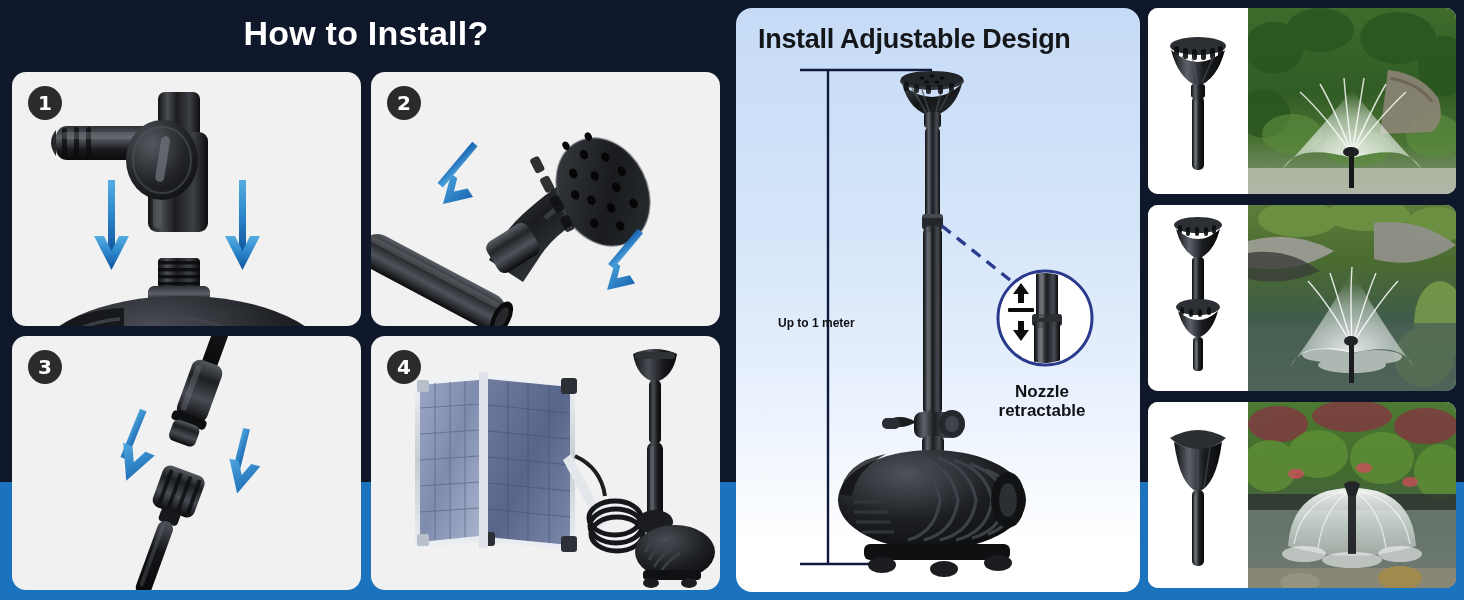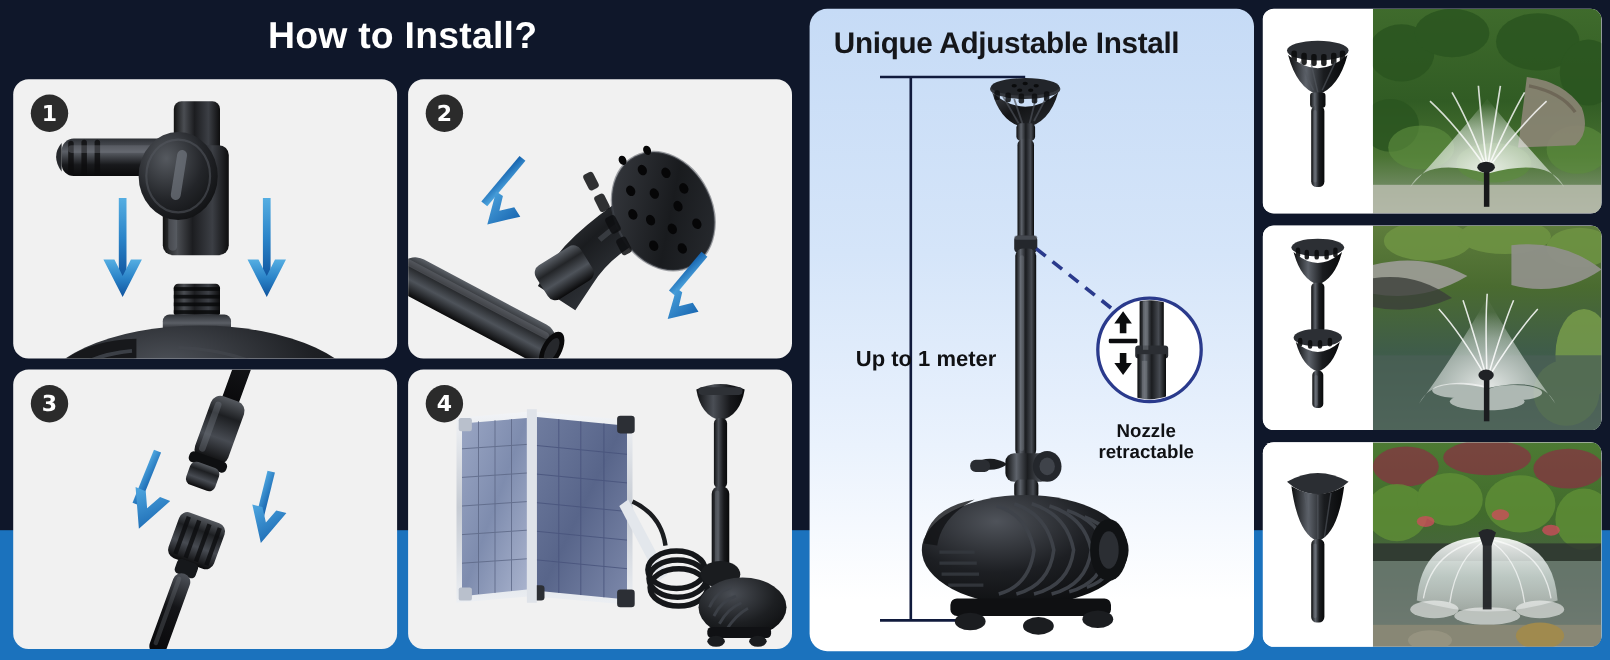--- a/index.html
+++ b/index.html
@@ -37,21 +37,21 @@
     position:absolute;left:736px;top:8px;width:404px;height:584px;
     border-radius:16px;overflow:hidden;
     background:linear-gradient(180deg,#c6dbf6 0%,#d5e5f9 38%,#eaf2fd 68%,#ffffff 92%);
   }
   .design-title{
     position:absolute;left:22px;top:16px;color:#15161a;
     font-size:27px;font-weight:bold;letter-spacing:-.3px;
   }
   .meas-label{
     position:absolute;left:42px;top:308px;color:#101114;
-    font-size:20px;font-weight:bold;white-space:nowrap;
+    font-size:12px;font-weight:bold;white-space:nowrap;
   }
   .callout-label{
     position:absolute;left:236px;top:374px;width:140px;text-align:center;
     color:#101114;font-size:17px;font-weight:bold;line-height:1.12;
   }
 
   
   .strip{position:absolute;left:1148px;top:8px;width:308px;height:584px;}
   .strip-row{position:absolute;left:0;width:308px;height:186px;
     border-radius:10px;overflow:hidden;display:flex;background:#ffffff;}
@@ -398,21 +398,21 @@
             </g>
           </svg>
         </div>
       </div>
 
     </div>
   </div>
 
   <div class="design-panel">
 
-    <div class="design-title">Unique Adjustable Install</div>
+    <div class="design-title">Install Adjustable Design</div>
 
     <div class="design-art">
       <svg viewBox="0 0 404 584" preserveAspectRatio="none">
         <defs>
           <linearGradient id="poleG" x1="0" y1="0" x2="1" y2="0">
             <stop offset="0" stop-color="#0c0d0e"></stop>
               <stop offset=".25" stop-color="#5e636b"></stop>
             <stop offset=".5" stop-color="#1b1d20"></stop>
               <stop offset=".78" stop-color="#474b52"></stop>
             <stop offset="1" stop-color="#08090a"></stop>

